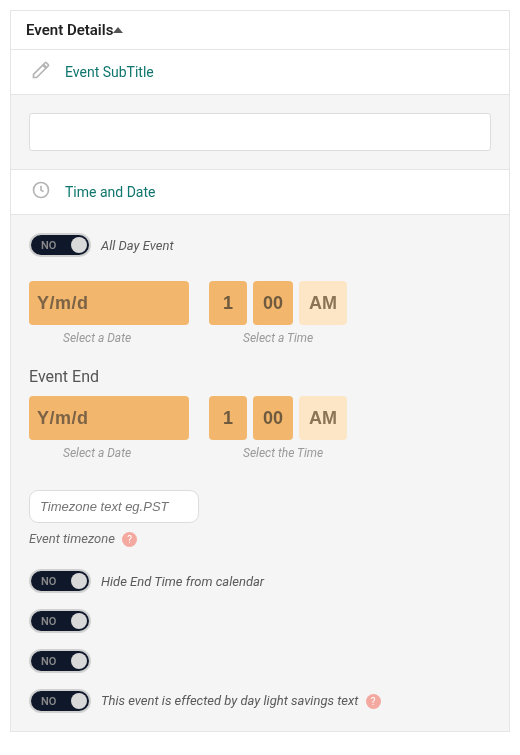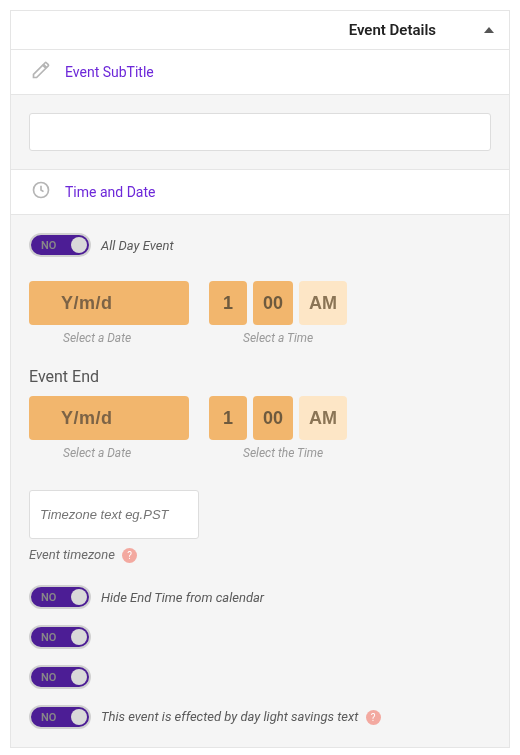--- a/index.html
+++ b/index.html
@@ -11,24 +11,23 @@
     width: 520px;
   }
   .panel {
     border: 1px solid #e5e5e5;
     margin: 10px;
     background: #fff;
   }
   .panel-header {
     display: flex;
     align-items: center;
-    justify-content: flex-end;
+    justify-content: flex-start;
     padding: 10px 15px;
     border-bottom: 1px solid #e5e5e5;
-    gap: 48px;
   }
   .panel-title {
     font-size: 15px;
     font-weight: 600;
     color: #222;
   }
   .chevron-up {
     width: 0; height: 0;
     border-left: 5px solid transparent;
     border-right: 5px solid transparent;
@@ -38,21 +37,21 @@
 
   .section-head {
     display: flex;
     align-items: center;
     padding: 10px 20px;
     gap: 14px;
     border-bottom: 1px solid #e5e5e5;
     background: #fff;
   }
   .sect-icon { color: #aaa; }
-  .sect-label { font-size: 14px; color: #6d28d9; }
+  .sect-label { font-size: 14px; color: #0f766e; }
 
   .gray-body {
     background: #f5f5f5;
     padding: 18px;
     border-bottom: 1px solid #e5e5e5;
   }
   .gray-body.last { border-bottom: none; }
 
   .wide-input {
     width: 100%;
@@ -70,21 +69,21 @@
     margin-bottom: 16px;
   }
   .toggle-row:last-child { margin-bottom: 0; }
   .toggle {
     display: inline-flex;
     align-items: center;
     border: 2px solid #d0d0d0;
     border-radius: 18px;
     height: 24px;
     width: 62px;
-    background: #4c1d95;
+    background: #0f172a;
     position: relative;
     cursor: pointer;
     padding: 0 10px;
     font-size: 11px;
     font-weight: 600;
     color: #888;
   }
   .toggle-knob {
     position: absolute;
     right: 2px;
@@ -124,21 +123,21 @@
     display: flex;
     align-items: flex-start;
     gap: 20px;
   }
   .date-col {}
   .time-col {}
   .chip-row { display: flex; gap: 6px; }
   .chip {
     border: none;
     border-radius: 4px;
-    padding: 0 32px;
+    padding: 0 8px;
     height: 44px;
     display: inline-flex;
     align-items: center;
     font-size: 18px;
     font-weight: 600;
     color: #6e5a3e;
     cursor: pointer;
   }
   .chip.date {
     width: 160px;
@@ -152,22 +151,22 @@
   .hint {
     font-size: 12px;
     font-style: italic;
     color: #9a9a9a;
     margin-top: 6px;
     margin-left: 34px;
   }
 
   .tz-input {
     border: 1px solid #ddd;
-    border-radius: 3px;
-    padding: 16px 10px;
+    border-radius: 9px;
+    padding: 8px 10px;
     font-size: 13px;
     font-style: italic;
     color: #888;
     background: #fff;
     width: 170px;
     display: block;
   }
   .tz-label {
     font-size: 13px;
     font-style: italic;

